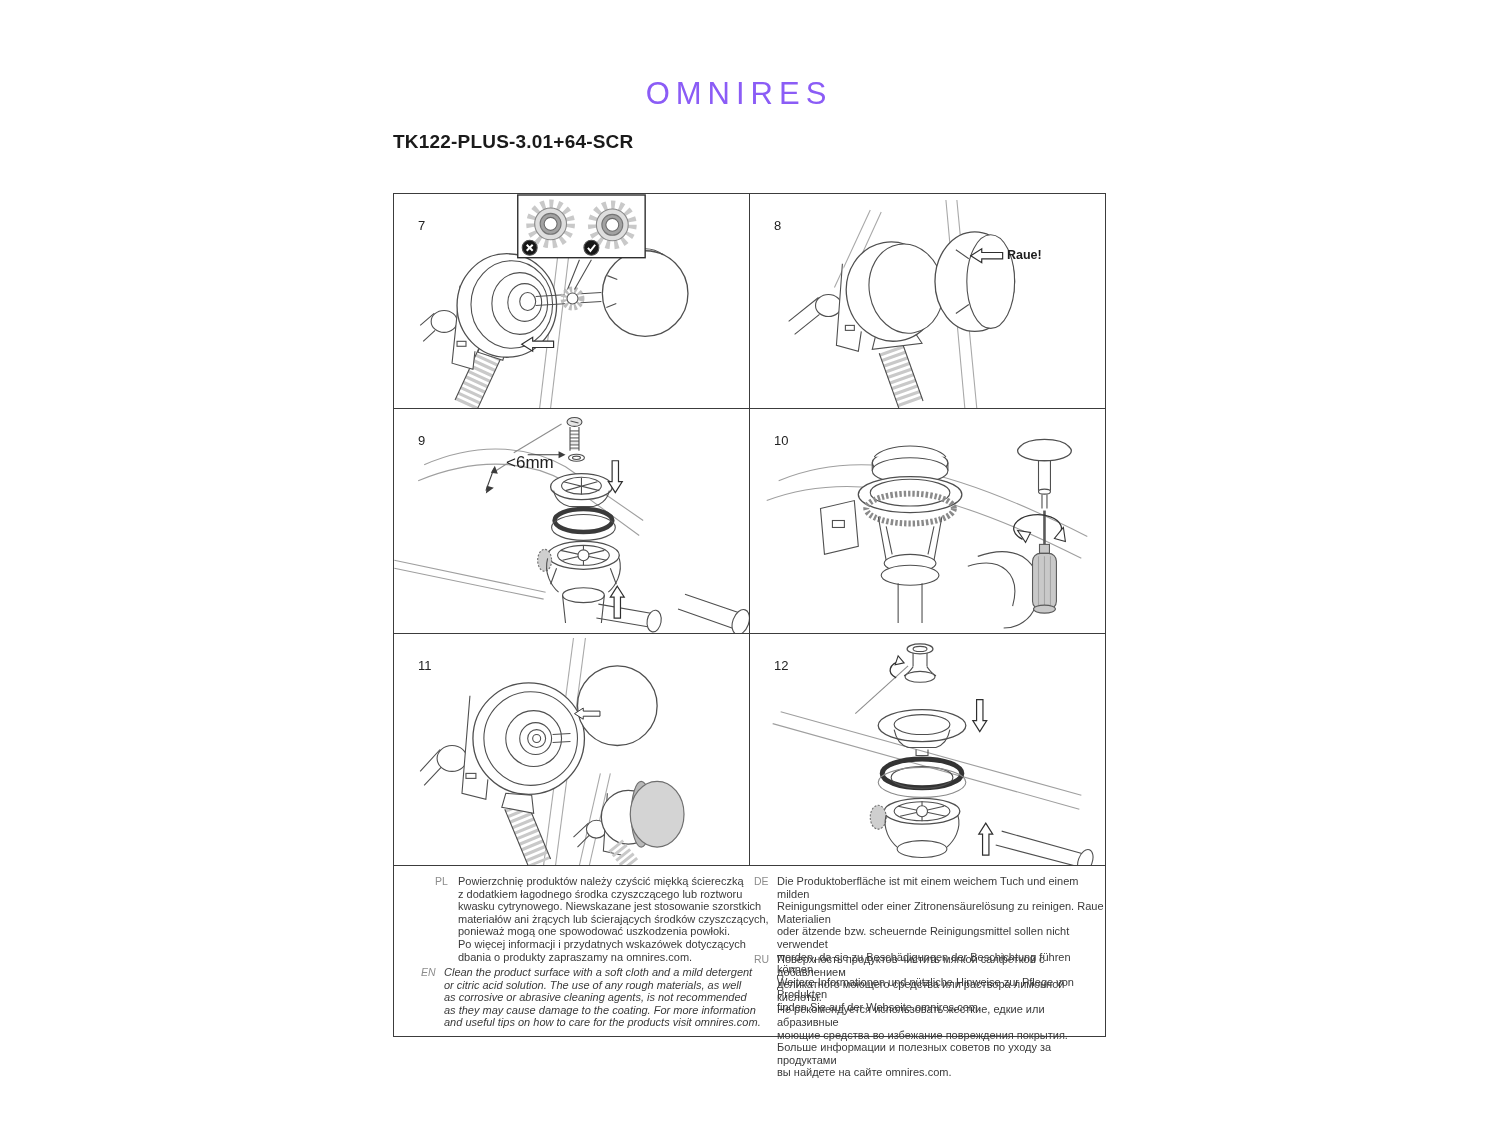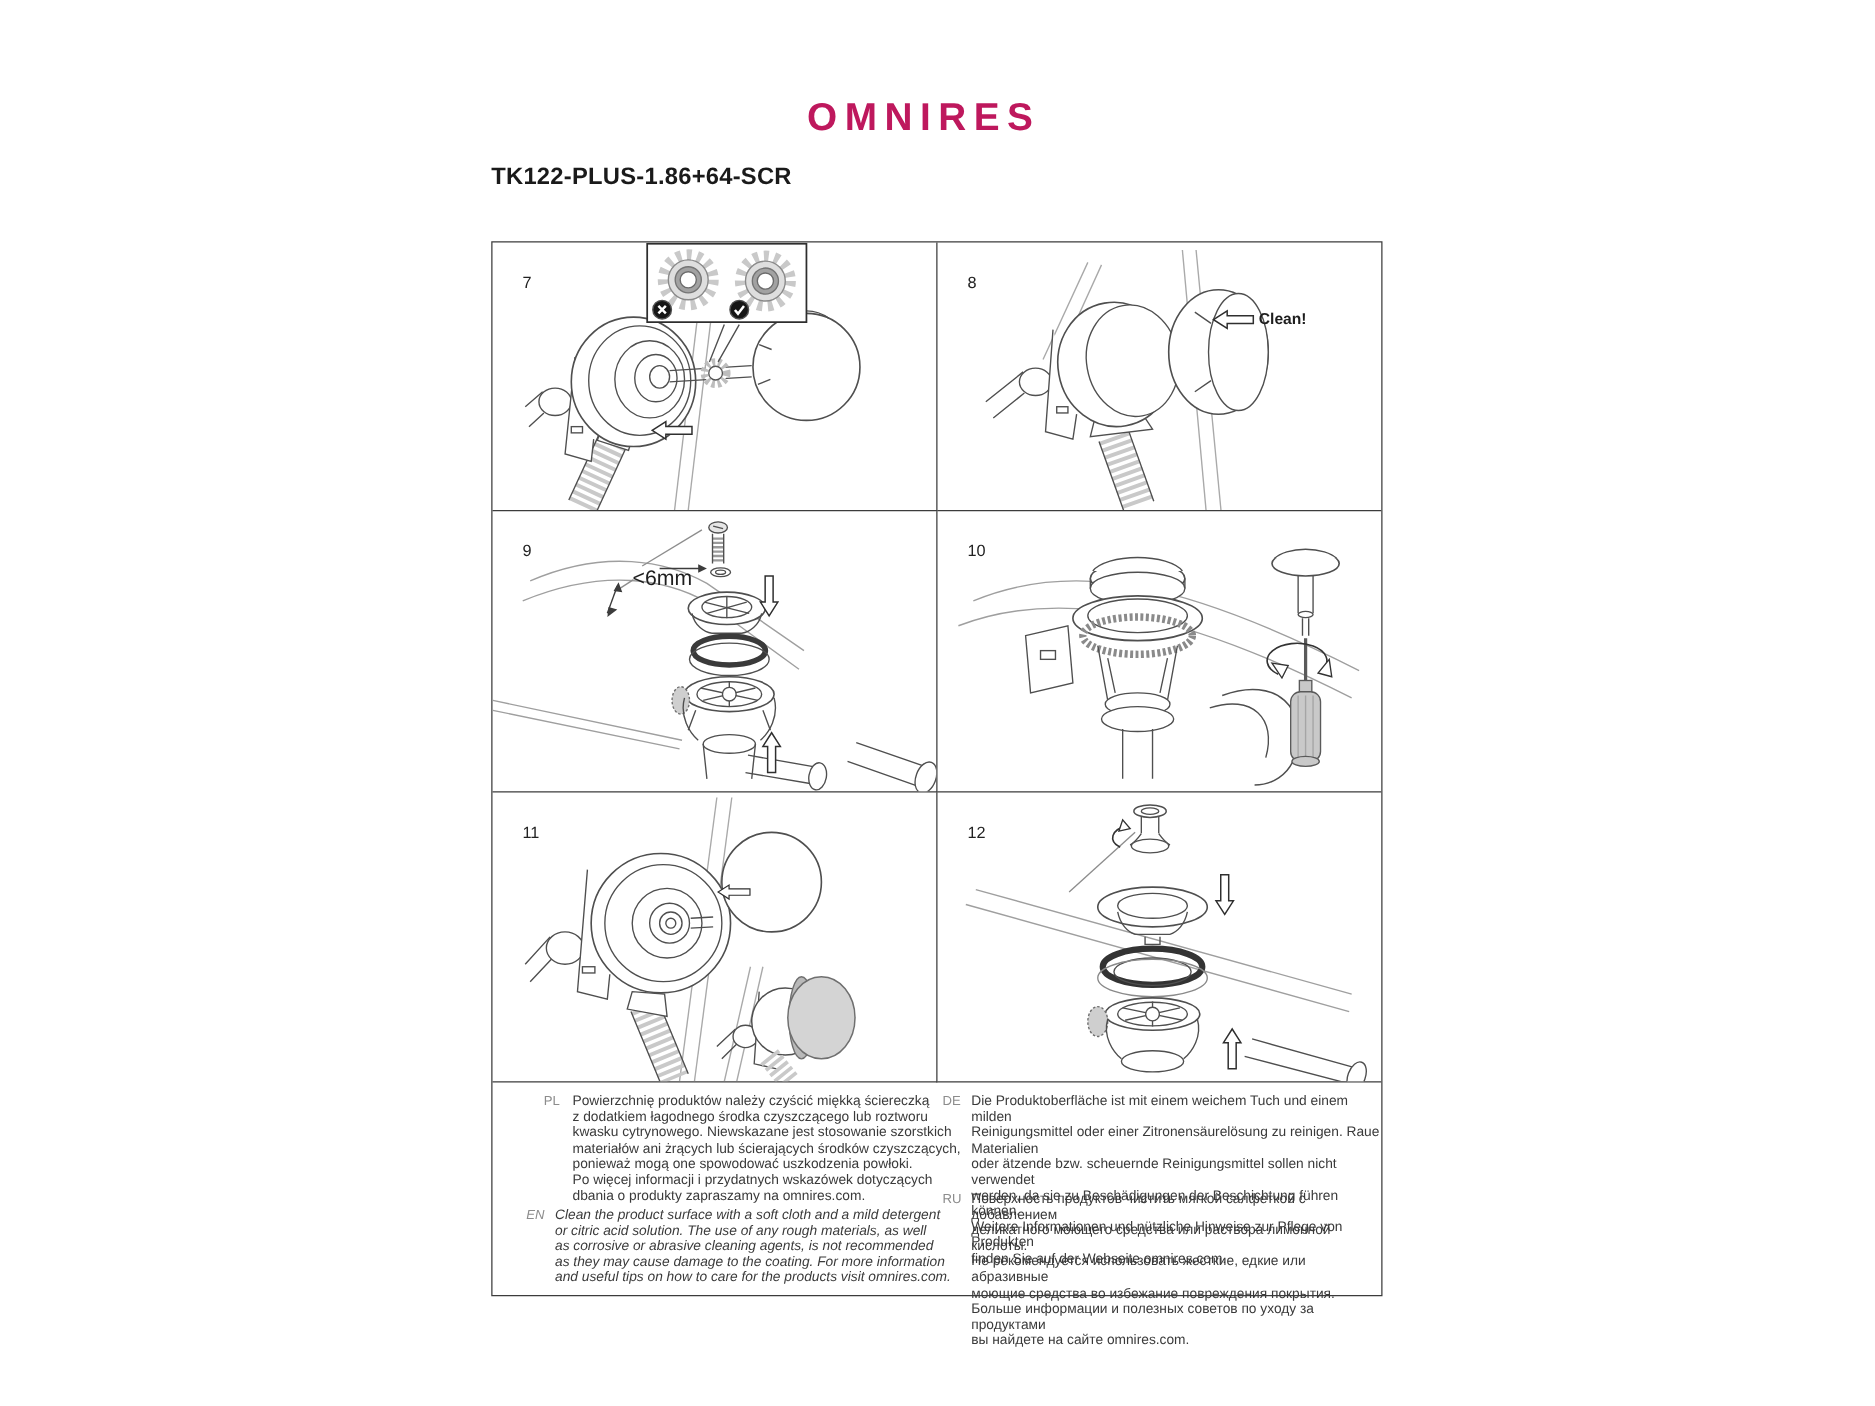--- a/index.html
+++ b/index.html
@@ -1,19 +1,19 @@
 <!DOCTYPE html>
 <html><head>
 <meta charset="utf-8">
 <style>
   html,body{margin:0;padding:0;background:#fff;}
   .page{position:relative;width:1500px;height:1125px;background:#fff;overflow:hidden;
         font-family:"Liberation Sans",sans-serif;color:#1d1d1d;}
   .logo{position:absolute;top:76px;left:0;width:1478px;text-align:center;
-        font-size:31px;font-weight:700;letter-spacing:6px;color:#be185d;}
+        font-size:31px;font-weight:400;letter-spacing:6px;color:#8b5cf6;}
   .product-code{position:absolute;top:131px;left:393px;font-size:19px;font-weight:700;
         letter-spacing:.2px;color:#1a1a1a;}
   .subtitle{position:absolute;top:157px;left:393px;font-size:12.4px;color:#2c2c2c;letter-spacing:.1px;}
   .manual-box{position:absolute;left:393px;top:193px;width:713px;height:844px;
         border:1.4px solid #3c3c3c;box-sizing:border-box;
         display:grid;grid-template-columns:356px 355px;grid-template-rows:215px 225px 232px 168px;}
   .cell{position:relative;box-sizing:border-box;border-bottom:1px solid #3c3c3c;}
   .cell.left{border-right:1px solid #3c3c3c;}
   .care-section{grid-column:1 / span 2;position:relative;box-sizing:border-box;}
   .panel-num{position:absolute;left:24px;top:24px;font-size:13px;color:#222;}
@@ -46,21 +46,21 @@
     <g id="badge-check">
       <circle r="7.5" fill="#161616"></circle>
       <path d="M-3.5 0.2 L-1 3.2 L3.8 -3" stroke="#fff" stroke-width="2" fill="none"></path>
     </g>
   </defs>
 </svg>
 
 <div class="page">
 
   <div class="logo">OMNIRES</div>
-  <div class="product-code">TK122-PLUS-1.86+64-SCR</div>
+  <div class="product-code">TK122-PLUS-3.01+64-SCR</div>
 
   <div class="manual-box">
 
     <div class="cell left">
       <svg class="art" viewBox="0 0 356 215">
         <g stroke="#4f4f4f" fill="none" stroke-width="1.1">
           <line x1="168" y1="30" x2="146" y2="215" stroke="#a9a9a9"></line>
           <line x1="179" y1="30" x2="157" y2="215" stroke="#a9a9a9"></line>
           <line x1="96" y1="160" x2="72" y2="212" stroke="#c9c9c9" stroke-width="24" stroke-dasharray="3.2 2.8"></line>
           <path d="M85,155 L61,207 M107,165 L83,217"></path>
@@ -106,21 +106,21 @@
           <rect x="95" y="132" width="9" height="5"></rect>
           <ellipse cx="142" cy="98" rx="46" ry="50" fill="#fff" stroke-width="1.3" transform="rotate(-10 142 98)"></ellipse>
           <ellipse cx="156" cy="95" rx="37" ry="45" fill="#fff" transform="rotate(-10 156 95)"></ellipse>
           <ellipse cx="225" cy="88" rx="40" ry="50" fill="#fff" stroke-width="1.3"></ellipse>
           <ellipse cx="241" cy="88" rx="24" ry="47" fill="#fff"></ellipse>
           <path d="M206,56 l13,9 M206,120 l13,-9"></path>
           <use href="#harrow" transform="translate(221,62)"></use>
         </g>
       </svg>
       <span class="panel-num">8</span>
-      <span class="overlay-label klik">Clean!</span>
+      <span class="overlay-label klik">Raue!</span>
     </div>
 
     <div class="cell left">
       <svg class="art" viewBox="0 0 356 225">
         <g stroke="#4f4f4f" fill="none" stroke-width="1.1">
           <path d="M30,56 C90,30 140,40 172,58 L250,112" stroke="#9f9f9f"></path>
           <path d="M24,72 C90,45 140,55 172,73 L246,127" stroke="#9f9f9f"></path>
           <path d="M0,152 L152,184 M0,160 L150,191" stroke="#9f9f9f"></path>
           <path d="M120,44 L168,15" stroke="#8d8d8d"></path>
           <path d="M113,55 L99,64" stroke="#8d8d8d"></path>

